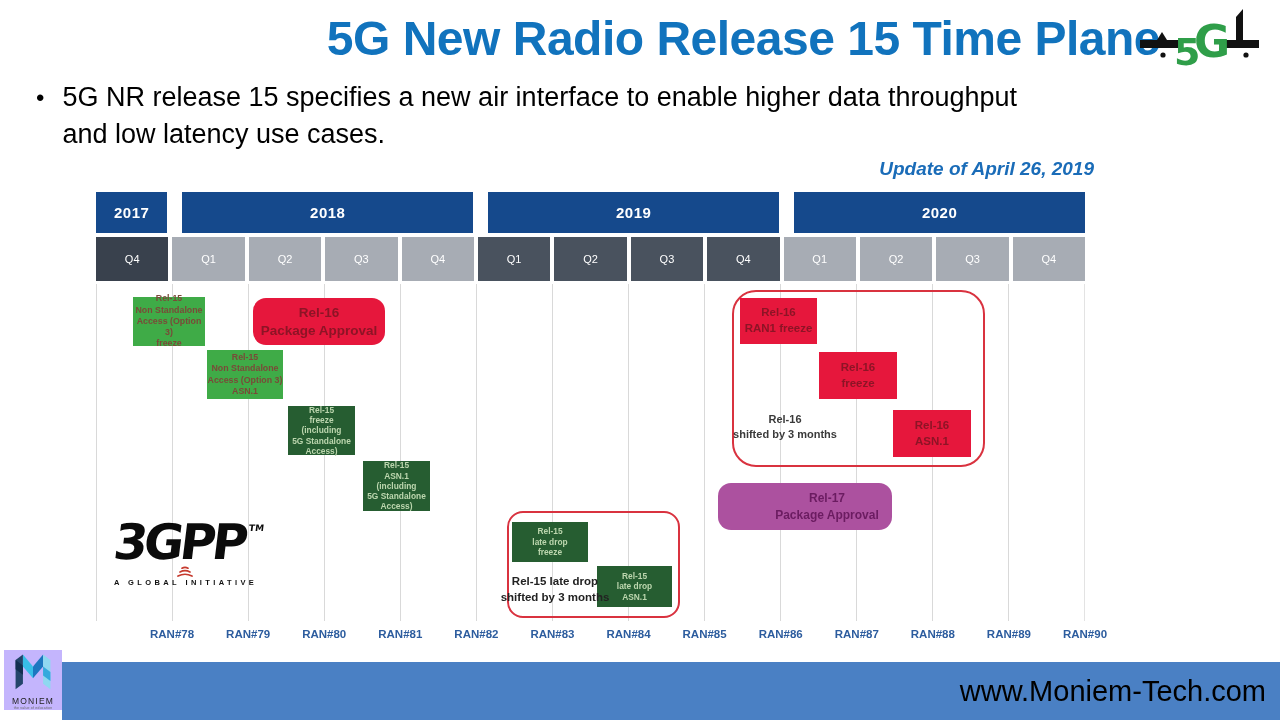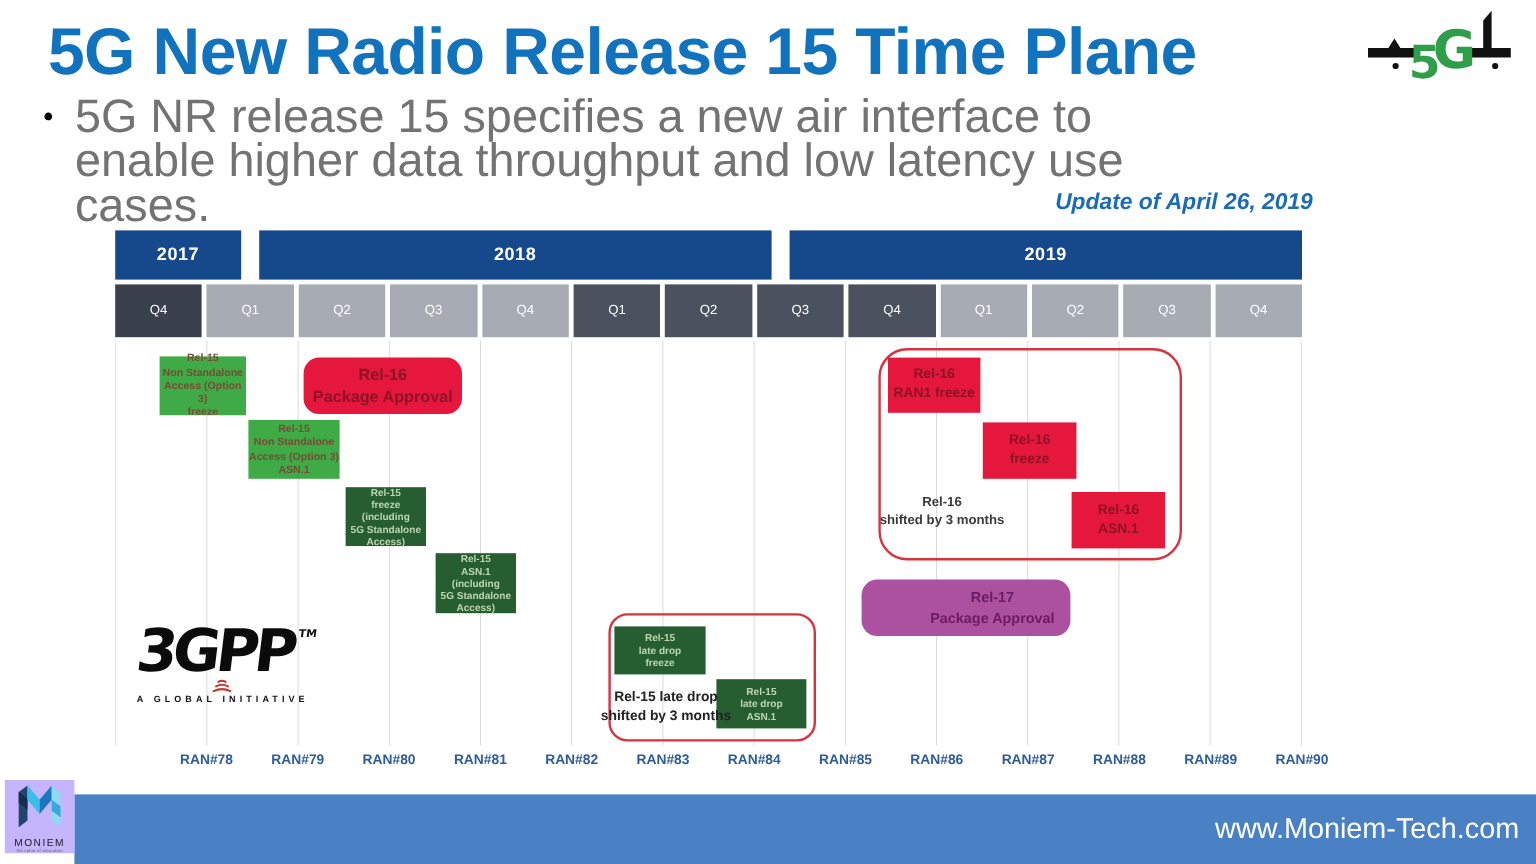--- a/index.html
+++ b/index.html
@@ -1,24 +1,24 @@
 <!DOCTYPE html>
 <html><head>
 <meta charset="utf-8">
 <style>
   html,body{margin:0;padding:0;background:#e8e8e8;}
   .slide{position:relative;width:1280px;height:720px;background:#ffffff;overflow:hidden;
          font-family:"Liberation Sans",sans-serif;}
 
   
-  .title{position:absolute;top:11px;left:40px;width:1120px;text-align:left;
-         font-size:55px;font-weight:bold;letter-spacing:-0.5px;color:#1173BD;}
+  .title{position:absolute;top:11px;left:40px;width:1120px;text-align:right;
+         font-size:48px;font-weight:bold;letter-spacing:-0.5px;color:#1173BD;}
   .bullet-row{position:absolute;top:79px;left:36px;width:992px;display:flex;}
   .bullet-glyph{font-size:24px;line-height:38px;margin-right:18px;color:#000;}
-  .bullet-text{font-size:39px;line-height:37px;color:#737373;}
+  .bullet-text{font-size:27px;line-height:37px;color:#000000;}
   .update{position:absolute;top:158px;right:186px;font-size:19px;font-style:italic;
           font-weight:bold;color:#1A6CB8;}
 
   
   .logo5g{position:absolute;right:16px;top:5px;width:126px;height:64px;}
 
   
   .chart{position:absolute;left:96px;top:192px;width:989px;}
   .years{display:flex;gap:15px;height:41px;}
   .year{background:#15498C;color:#fff;display:flex;align-items:center;justify-content:center;
@@ -73,21 +73,21 @@
   .gpp-tag{margin-top:8px;font-size:7.5px;letter-spacing:3.4px;font-weight:bold;color:#111;}
 
   
   .ranrow{position:relative;height:24px;margin-top:2px;}
   .ran{position:absolute;top:5px;transform:translateX(-50%);font-size:11.5px;
        font-weight:bold;color:#2C5C9E;white-space:nowrap;}
 
   
   .footer{position:absolute;left:62px;right:0;top:662px;bottom:0;background:#4A80C4;
           display:flex;align-items:center;justify-content:flex-end;padding-right:14px;box-sizing:border-box;}
-  .footer-url{color:#ffffff;font-size:24px;}
+  .footer-url{color:#000000;font-size:29px;}
   .moniem{position:absolute;left:4px;top:650px;width:58px;text-align:center;background:#c4b5fd;}
   .moniem-name{font-size:8.5px;letter-spacing:1.2px;color:#222;margin-top:0px;}
   .moniem-tag{font-size:3.5px;color:#666;letter-spacing:0.2px;}
 </style>
 </head>
 <body>
 
 <div class="slide">
 
   <div class="title">5G New Radio Release 15 Time Plane</div>
@@ -107,20 +107,21 @@
   </div>
 
   <div class="update">Update of April 26, 2019</div>
 
   <div class="chart">
 
     <div class="years">
       <div class="year span1">2017</div>
       <div class="year span4">2018</div>
       <div class="year span4">2019</div>
+      <div class="year span4">2020</div>
     </div>
 
     <div class="quarters">
       <div class="qcell tone-darker">Q4</div>
       <div class="qcell tone-light">Q1</div>
       <div class="qcell tone-light">Q2</div>
       <div class="qcell tone-light">Q3</div>
       <div class="qcell tone-light">Q4</div>
       <div class="qcell tone-dark">Q1</div>
       <div class="qcell tone-dark">Q2</div>

